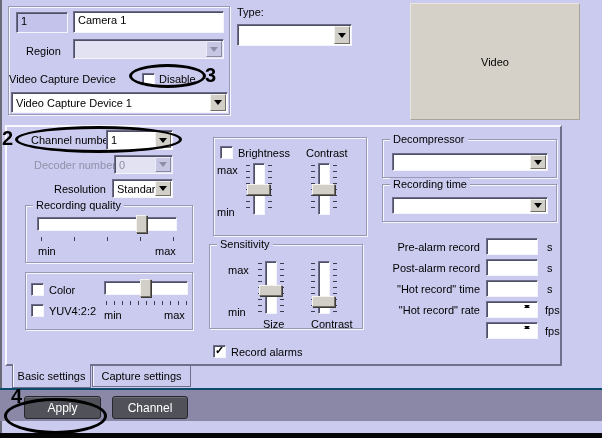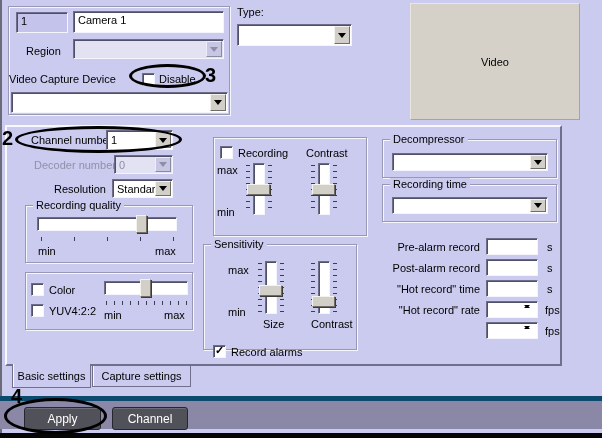--- a/index.html
+++ b/index.html
@@ -46,21 +46,21 @@
   .spin .dn::after { content: ""; position: absolute; left: 3px; top: 2px; border-left: 3px solid transparent; border-right: 3px solid transparent; border-top: 3px solid #000; }
 
   
   .panel { position: absolute; left: 5px; top: 125px; width: 557px; height: 241px; border: 2px solid; border-color: #f8f8fe #70708c #70708c #f8f8fe; }
 
   
   .tab { position: absolute; background: #cbcbef; border: 1px solid #70708c; border-top: none; box-shadow: inset 1px 0 0 #f8f8fe; font-size: 11px; display: flex; align-items: center; justify-content: center; }
   .tab.active { z-index: 5; }
 
   
-  .footer { position: absolute; left: 0; top: 396px; width: 602px; height: 33px; background: #8b88a7; border-top: 5px solid #0c4a6e; }
+  .footer { position: absolute; left: 0; top: 388px; width: 602px; height: 33px; background: #8b88a7; border-top: 2px solid #0c4a6e; }
   .fbtn { position: absolute; height: 23px; background: #515159; border: 1px solid #26262e; border-radius: 3px; box-shadow: inset 0 1px 0 #6d6d79; color: #fff; font-size: 12px; display: flex; align-items: center; justify-content: center; font-family: "Liberation Sans", sans-serif; }
   .blackstrip { position: absolute; left: 0; top: 433px; width: 602px; height: 5px; background: #050505; }
   .leftedge { position: absolute; left: 0; top: 0; width: 2px; height: 433px; background: #6a6a78; }
 
   
   .video { position: absolute; left: 410px; top: 3px; width: 170px; height: 117px; background: #d5d1c9; border: 1px solid; border-color: #e9e6df #a8a49a #a8a49a #e9e6df; display: flex; align-items: center; justify-content: center; font-size: 11px; }
 
   
   .ann { position: absolute; font-size: 20px; font-weight: bold; color: #000; line-height: 1; }
   .ellipse { position: absolute; border: 3px solid #000; border-radius: 50%; }
@@ -81,20 +81,21 @@
       <span class="btn">
           <span class="arr"></span>
         </span>
     </div>
 
     <div class="lbl" style="left:0px;top:66px">Video Capture Device</div>
     <div class="checkbox" style="left:133px;top:66px"></div>
     <div class="lbl" style="left:150px;top:66px">Disable</div>
 
     <div class="dd" style="left:2px;top:85px;width:217px;height:21px">
+      <span class="val">Video Capture Device 1</span>
       <span class="btn">
           <span class="arr"></span>
         </span>
     </div>
   </div>
   <div class="ellipse" style="left:129px;top:64px;width:77px;height:24px"></div>
   <div class="ann" style="left:205px;top:65px">3</div>
 
   <div class="lbl" style="left:237px;top:6px">Type:</div>
   <div class="dd" style="left:237px;top:24px;width:115px;height:22px">
@@ -153,40 +154,40 @@
   <div class="lbl" style="left:49px;top:305px">YUV4:2:2</div>
   <div class="htrack" style="left:104px;top:281px;width:84px;height:14px">
     <div class="hthumb" style="left: calc(50% - 6px);"></div>
   </div>
   <div class="hticks" style="left:106px;top:301px;width:81px;background-image:repeating-linear-gradient(to right,#3c3c50 0 1px,transparent 1px 8px)"></div>
   <div class="lbl" style="left:104px;top:309px">min</div>
   <div class="lbl" style="left:164px;top:309px">max</div>
 
   <div class="gbox" style="left:213px;top:137px;width:154px;height:99px"></div>
   <div class="checkbox" style="left:220px;top:146px"></div>
-  <div class="lbl" style="left:238px;top:147px">Recording</div>
+  <div class="lbl" style="left:238px;top:147px">Brightness</div>
   <div class="lbl" style="left:306px;top:147px">Contrast</div>
   <div class="lbl" style="left:217px;top:164px">max</div>
   <div class="lbl" style="left:217px;top:206px">min</div>
   <div class="vslider" style="left:246px;top:163px;height:52px">
     <div class="vticks"></div>
     <div class="vtrack">
         <div class="vthumb" style="top: calc(52% - 6px);"></div>
       </div>
     <div class="vticks"></div>
   </div>
   <div class="vslider" style="left:311px;top:163px;height:52px">
     <div class="vticks"></div>
     <div class="vtrack">
         <div class="vthumb" style="top: calc(52% - 6px);"></div>
       </div>
     <div class="vticks"></div>
   </div>
 
-  <div class="gbox" style="left:203px;top:244px;width:154px;height:106px">
+  <div class="gbox" style="left:209px;top:244px;width:154px;height:85px">
     <span class="gtitle">Sensitivity</span>
   </div>
   <div class="lbl" style="left:228px;top:264px">max</div>
   <div class="lbl" style="left:228px;top:306px">min</div>
   <div class="vslider" style="left:258px;top:261px;height:53px">
     <div class="vticks"></div>
     <div class="vtrack">
         <div class="vthumb" style="top: calc(57% - 6px);"></div>
       </div>
     <div class="vticks"></div>

